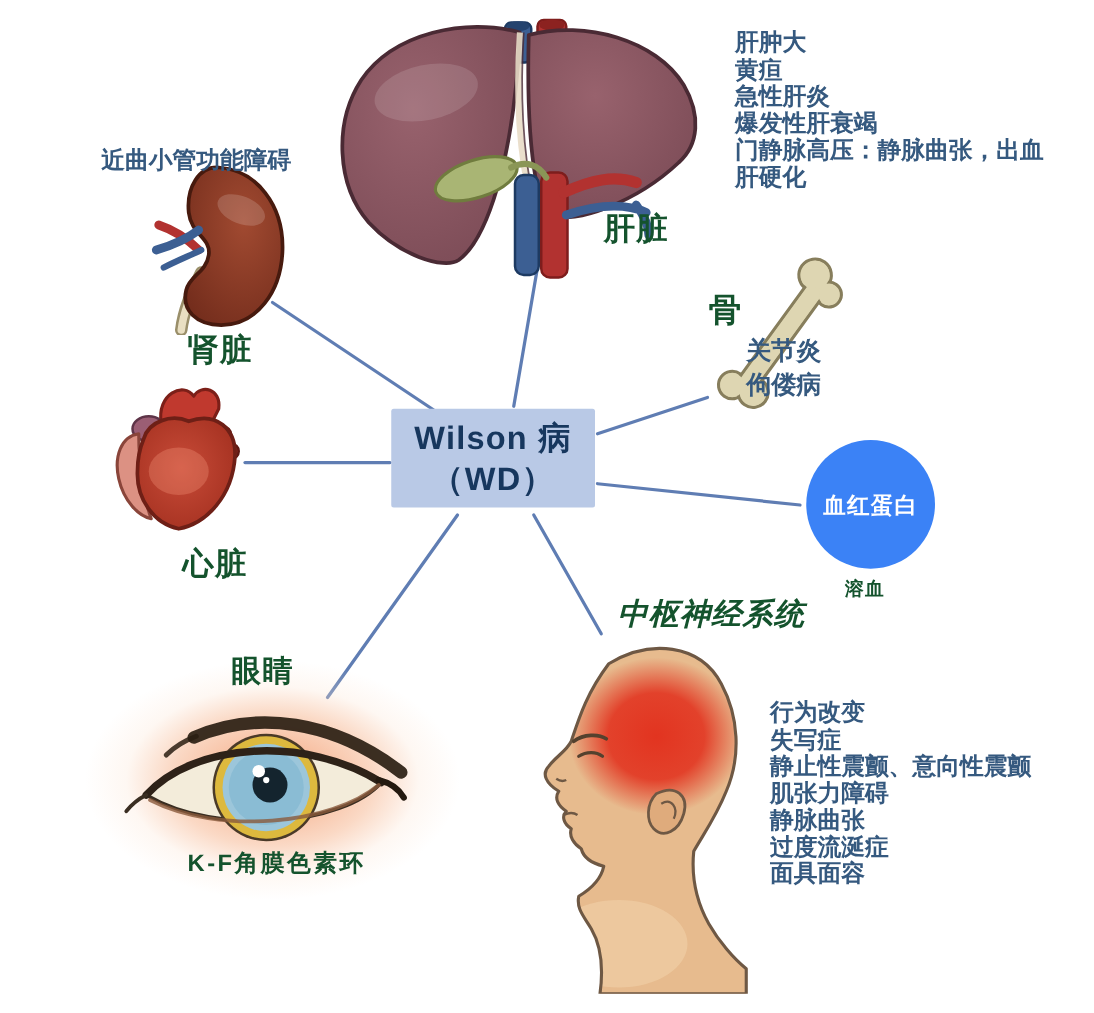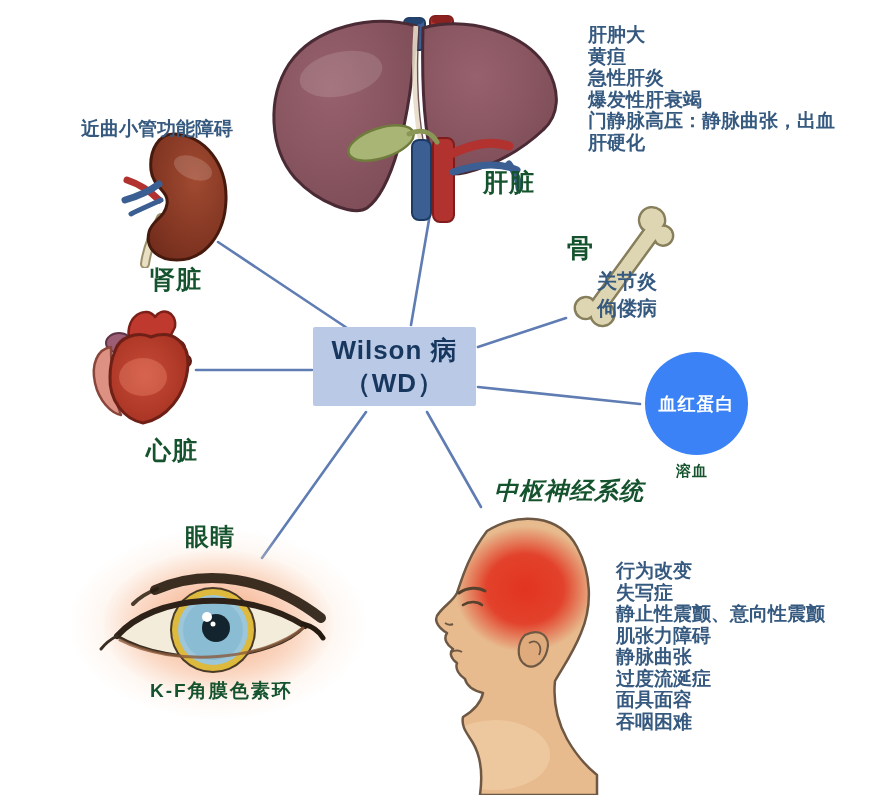--- a/index.html
+++ b/index.html
@@ -197,16 +197,15 @@
   </div>
 
   <div class="sym" style="left:616px;top:560px;">
     <div>行为改变</div>
     <div>失写症</div>
     <div>静止性震颤、意向性震颤</div>
     <div>肌张力障碍</div>
     <div>静脉曲张</div>
     <div>过度流涎症</div>
     <div>面具面容</div>
-    <div>吞咽困难</div>
   </div>
 
 </div>
 
 </body></html>

